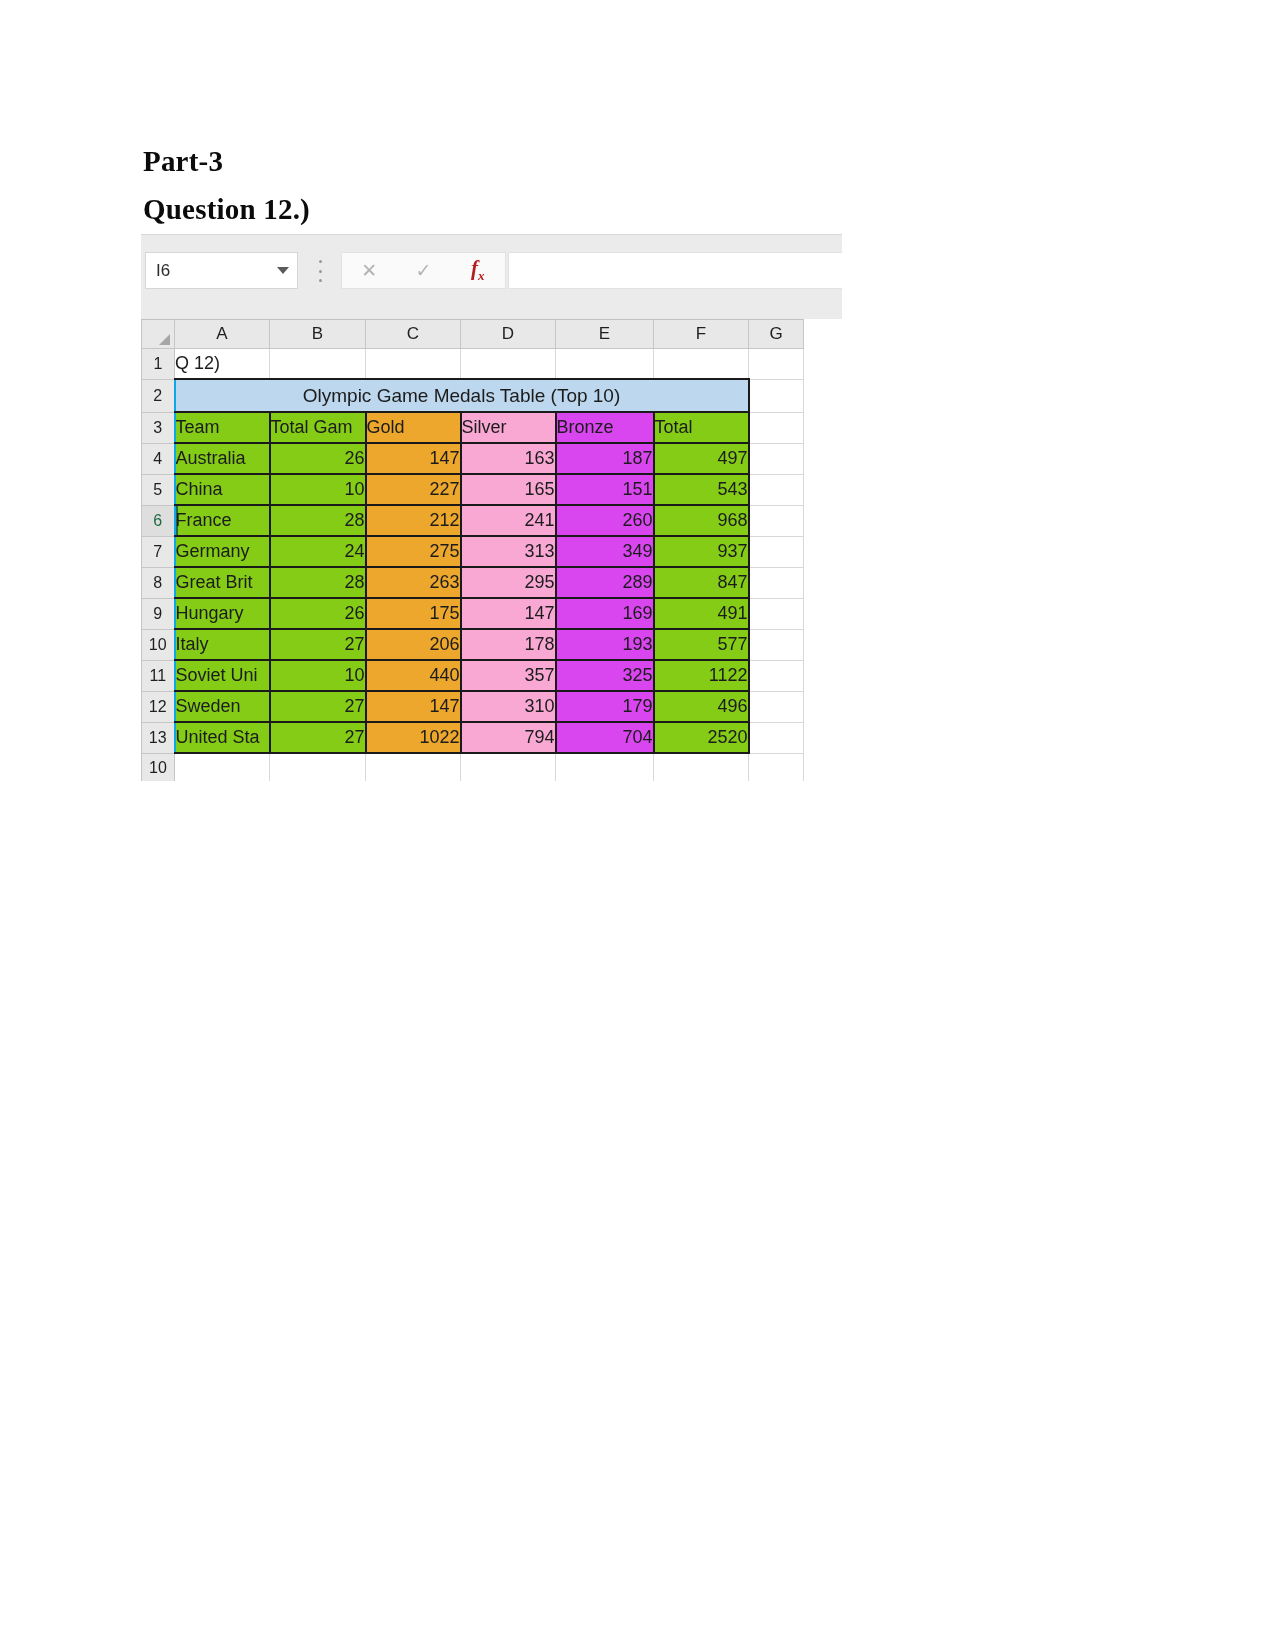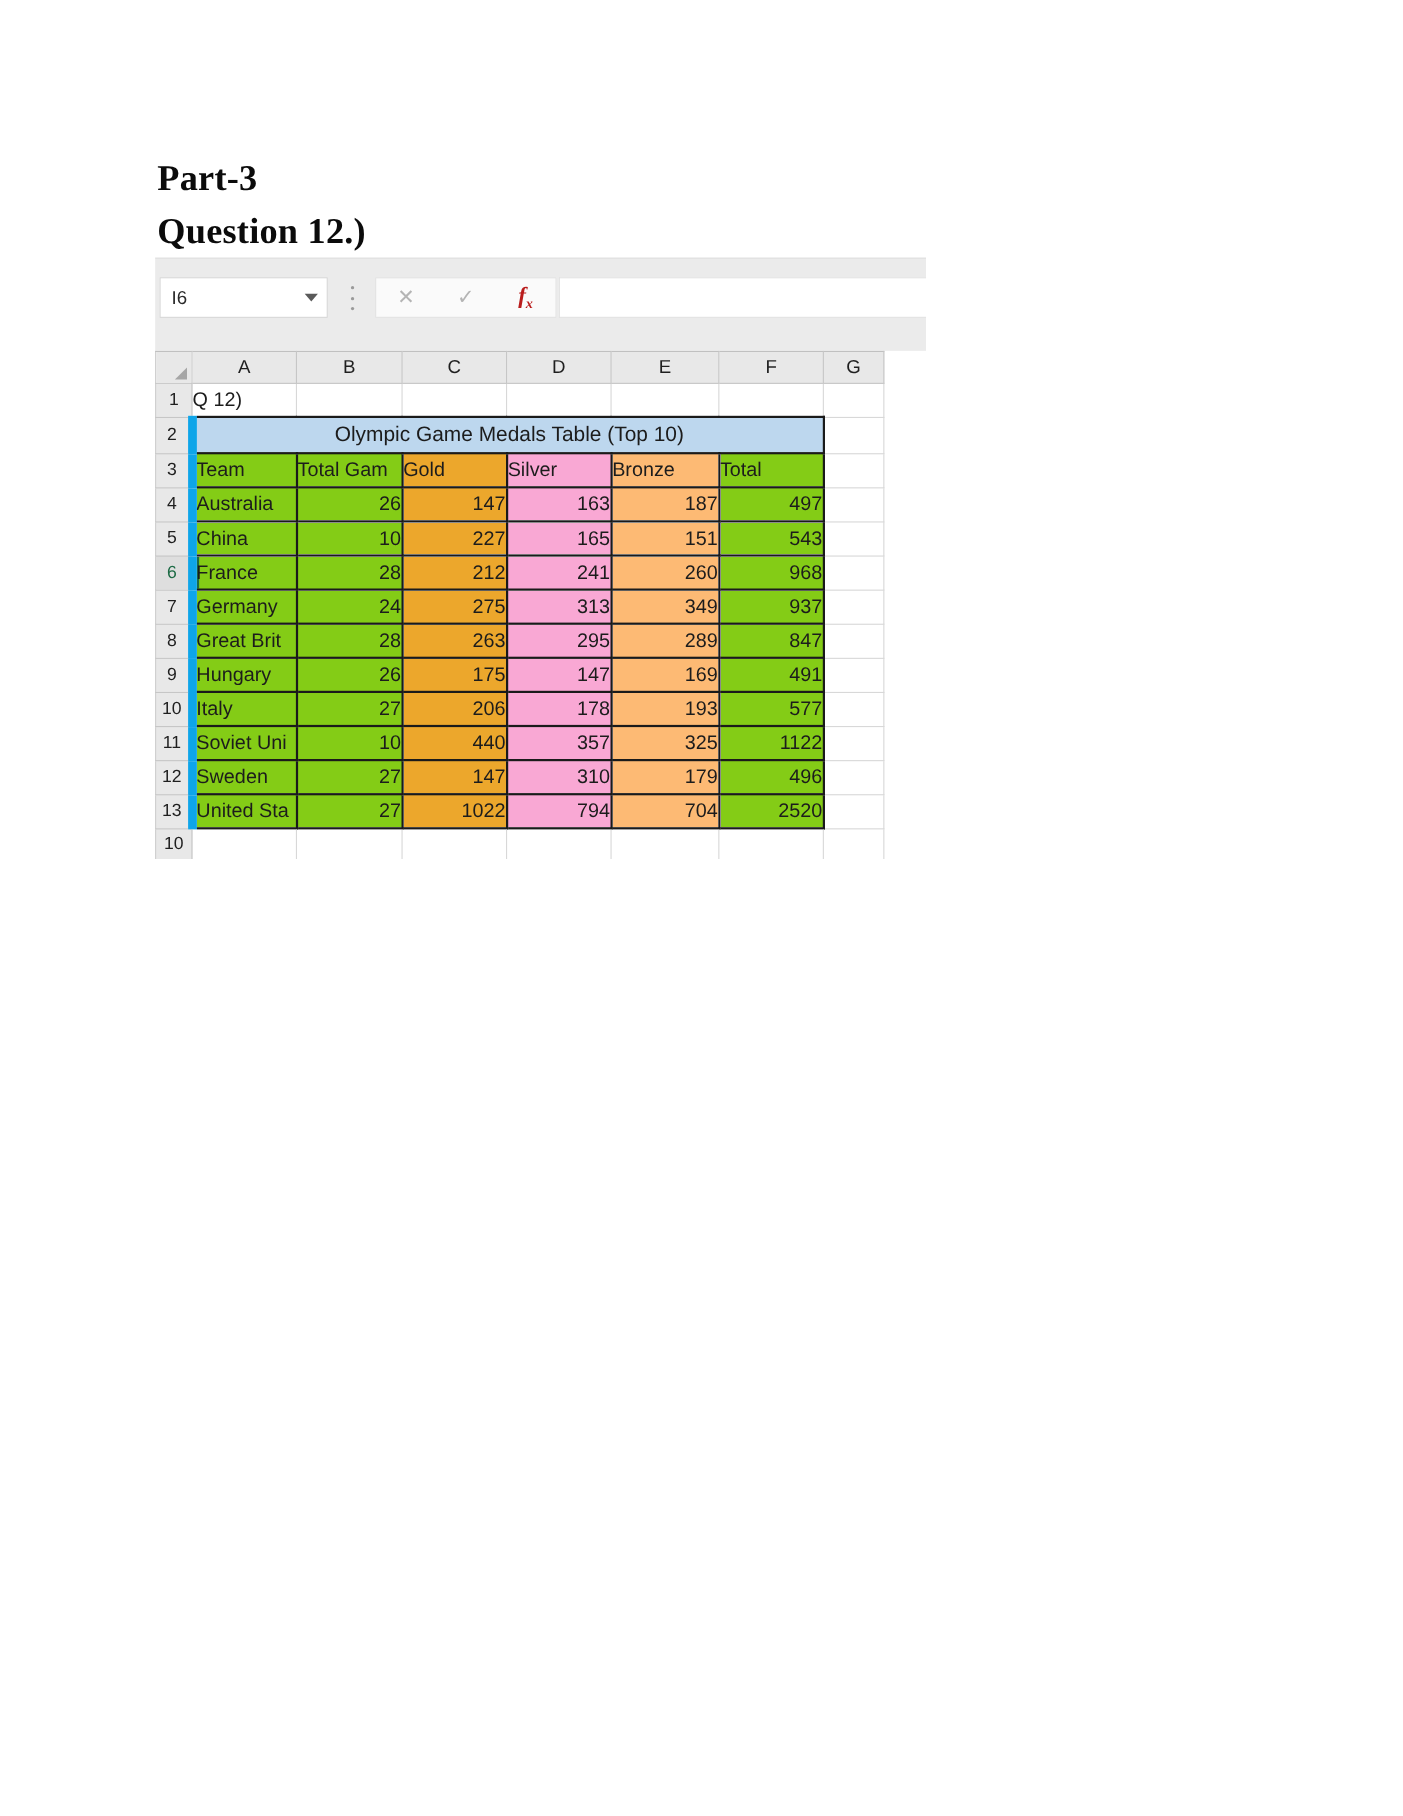--- a/index.html
+++ b/index.html
@@ -14,21 +14,21 @@
     font-family: "Liberation Sans", sans-serif;
     overflow: hidden;
   }
 
   
   .doc-heading {
     position: absolute;
     left: 143px;
     font-family: "Liberation Serif", serif;
     font-weight: bold;
-    font-size: 33px;
+    font-size: 29px;
     color: #0b0b0b;
     letter-spacing: 0.2px;
     white-space: nowrap;
   }
   #heading-part { top: 145px; }
   #heading-question { top: 193px; }
 
   
   .excel-shot {
     position: absolute;
@@ -213,34 +213,34 @@
     padding: 0 5px;
     vertical-align: middle;
     overflow: hidden;
     white-space: nowrap;
   }
   td.num { text-align: right; }
   td.txt { text-align: left; }
 
   
   td.tb { border-right: 2px solid #1a1a1a; border-bottom: 2px solid #1a1a1a; }
-  td.tb-l { border-left: 8px solid #0ea5e9; }
+  td.tb-l { border-left: 2px solid #0ea5e9; }
   td.tb-t { border-top: 2px solid #1a1a1a; }
 
   
   td.fill-title {
     background: #bdd7ee;
     text-align: center;
     font-size: 19px;
     color: #1c1c1c;
     height: 31px;
   }
   td.fill-gold   { background: #eca72c; }
   td.fill-silver { background: #f9a8d4; }
-  td.fill-bronze { background: #fdba74; }
+  td.fill-bronze { background: #d946ef; }
   td.fill-white  { background: #84cc16; }
 
   td.hdr-cell { font-size: 18px; }
 
   
   td.cell.sel-left {
     box-shadow: inset 2px 0 0 0 #1d6b45;
   }
 </style>
 </head>

